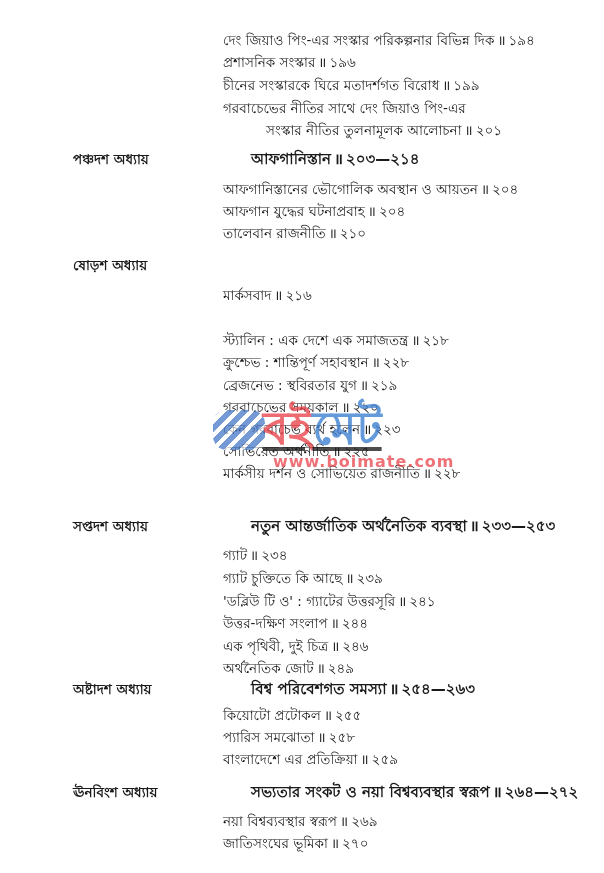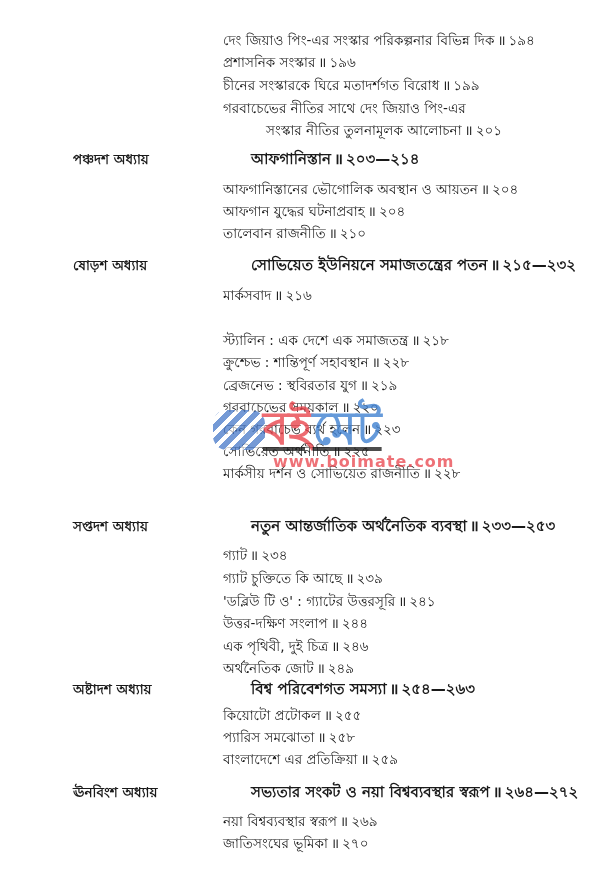--- a/index.html
+++ b/index.html
@@ -30,21 +30,20 @@
   <div class="line" style="top:99px"><span>গরবাচেভের নীতির সাথে দেং জিয়াও পিং-এর</span></div>
   <div class="line indent" style="top:121px"><span>সংস্কার নীতির তুলনামূলক আলোচনা</span><span class="sep">॥</span><span>২০১</span></div>
 
   <div class="chapter-label" style="top:150px">পঞ্চদশ অধ্যায়</div>
   <div class="chapter-title" style="top:150px"><span>আফগানিস্তান</span><span class="sep">॥</span><span>২০৩—২১৪</span></div>
   <div class="line" style="top:180px"><span>আফগানিস্তানের ভৌগোলিক অবস্থান ও আয়তন</span><span class="sep">॥</span><span>২০৪</span></div>
   <div class="line" style="top:202px"><span>আফগান যুদ্ধের ঘটনাপ্রবাহ</span><span class="sep">॥</span><span>২০৪</span></div>
   <div class="line" style="top:224px"><span>তালেবান রাজনীতি</span><span class="sep">॥</span><span>২১০</span></div>
 
   <div class="chapter-label" style="top:256px">ষোড়শ অধ্যায়</div>
-  <div class="chapter-title" style="top:256px"><span>সোভিয়েত ইউনিয়নে সমাজতন্ত্রের পতন</span><span class="sep">॥</span><span>২১৫—২৩২</span></div>
   <div class="line" style="top:286px"><span>মার্কসবাদ</span><span class="sep">॥</span><span>২১৬</span></div>
   <div class="line" style="top:331px"><span>স্ট্যালিন : এক দেশে এক সমাজতন্ত্র</span><span class="sep">॥</span><span>২১৮</span></div>
   <div class="line" style="top:353px"><span>ক্রুশ্চেভ : শান্তিপূর্ণ সহাবস্থান</span><span class="sep">॥</span><span>২২৮</span></div>
   <div class="line" style="top:376px"><span>ব্রেজনেভ : স্থবিরতার যুগ</span><span class="sep">॥</span><span>২১৯</span></div>
   <div class="line" style="top:398px"><span>গরবাচেভের সময়কাল</span><span class="sep">॥</span><span>২২০</span></div>
   <div class="line" style="top:420px"><span>কেন গরবাচেভ ব্যর্থ হলেন</span><span class="sep">॥</span><span>২২৩</span></div>
   <div class="line" style="top:442px"><span>সোভিয়েত অর্থনীতি</span><span class="sep">॥</span><span>২২৫</span></div>
   <div class="line" style="top:464px"><span>মার্কসীয় দর্শন ও সোভিয়েত রাজনীতি</span><span class="sep">॥</span><span>২২৮</span></div>
 
   <div class="chapter-label" style="top:517px">সপ্তদশ অধ্যায়</div>

